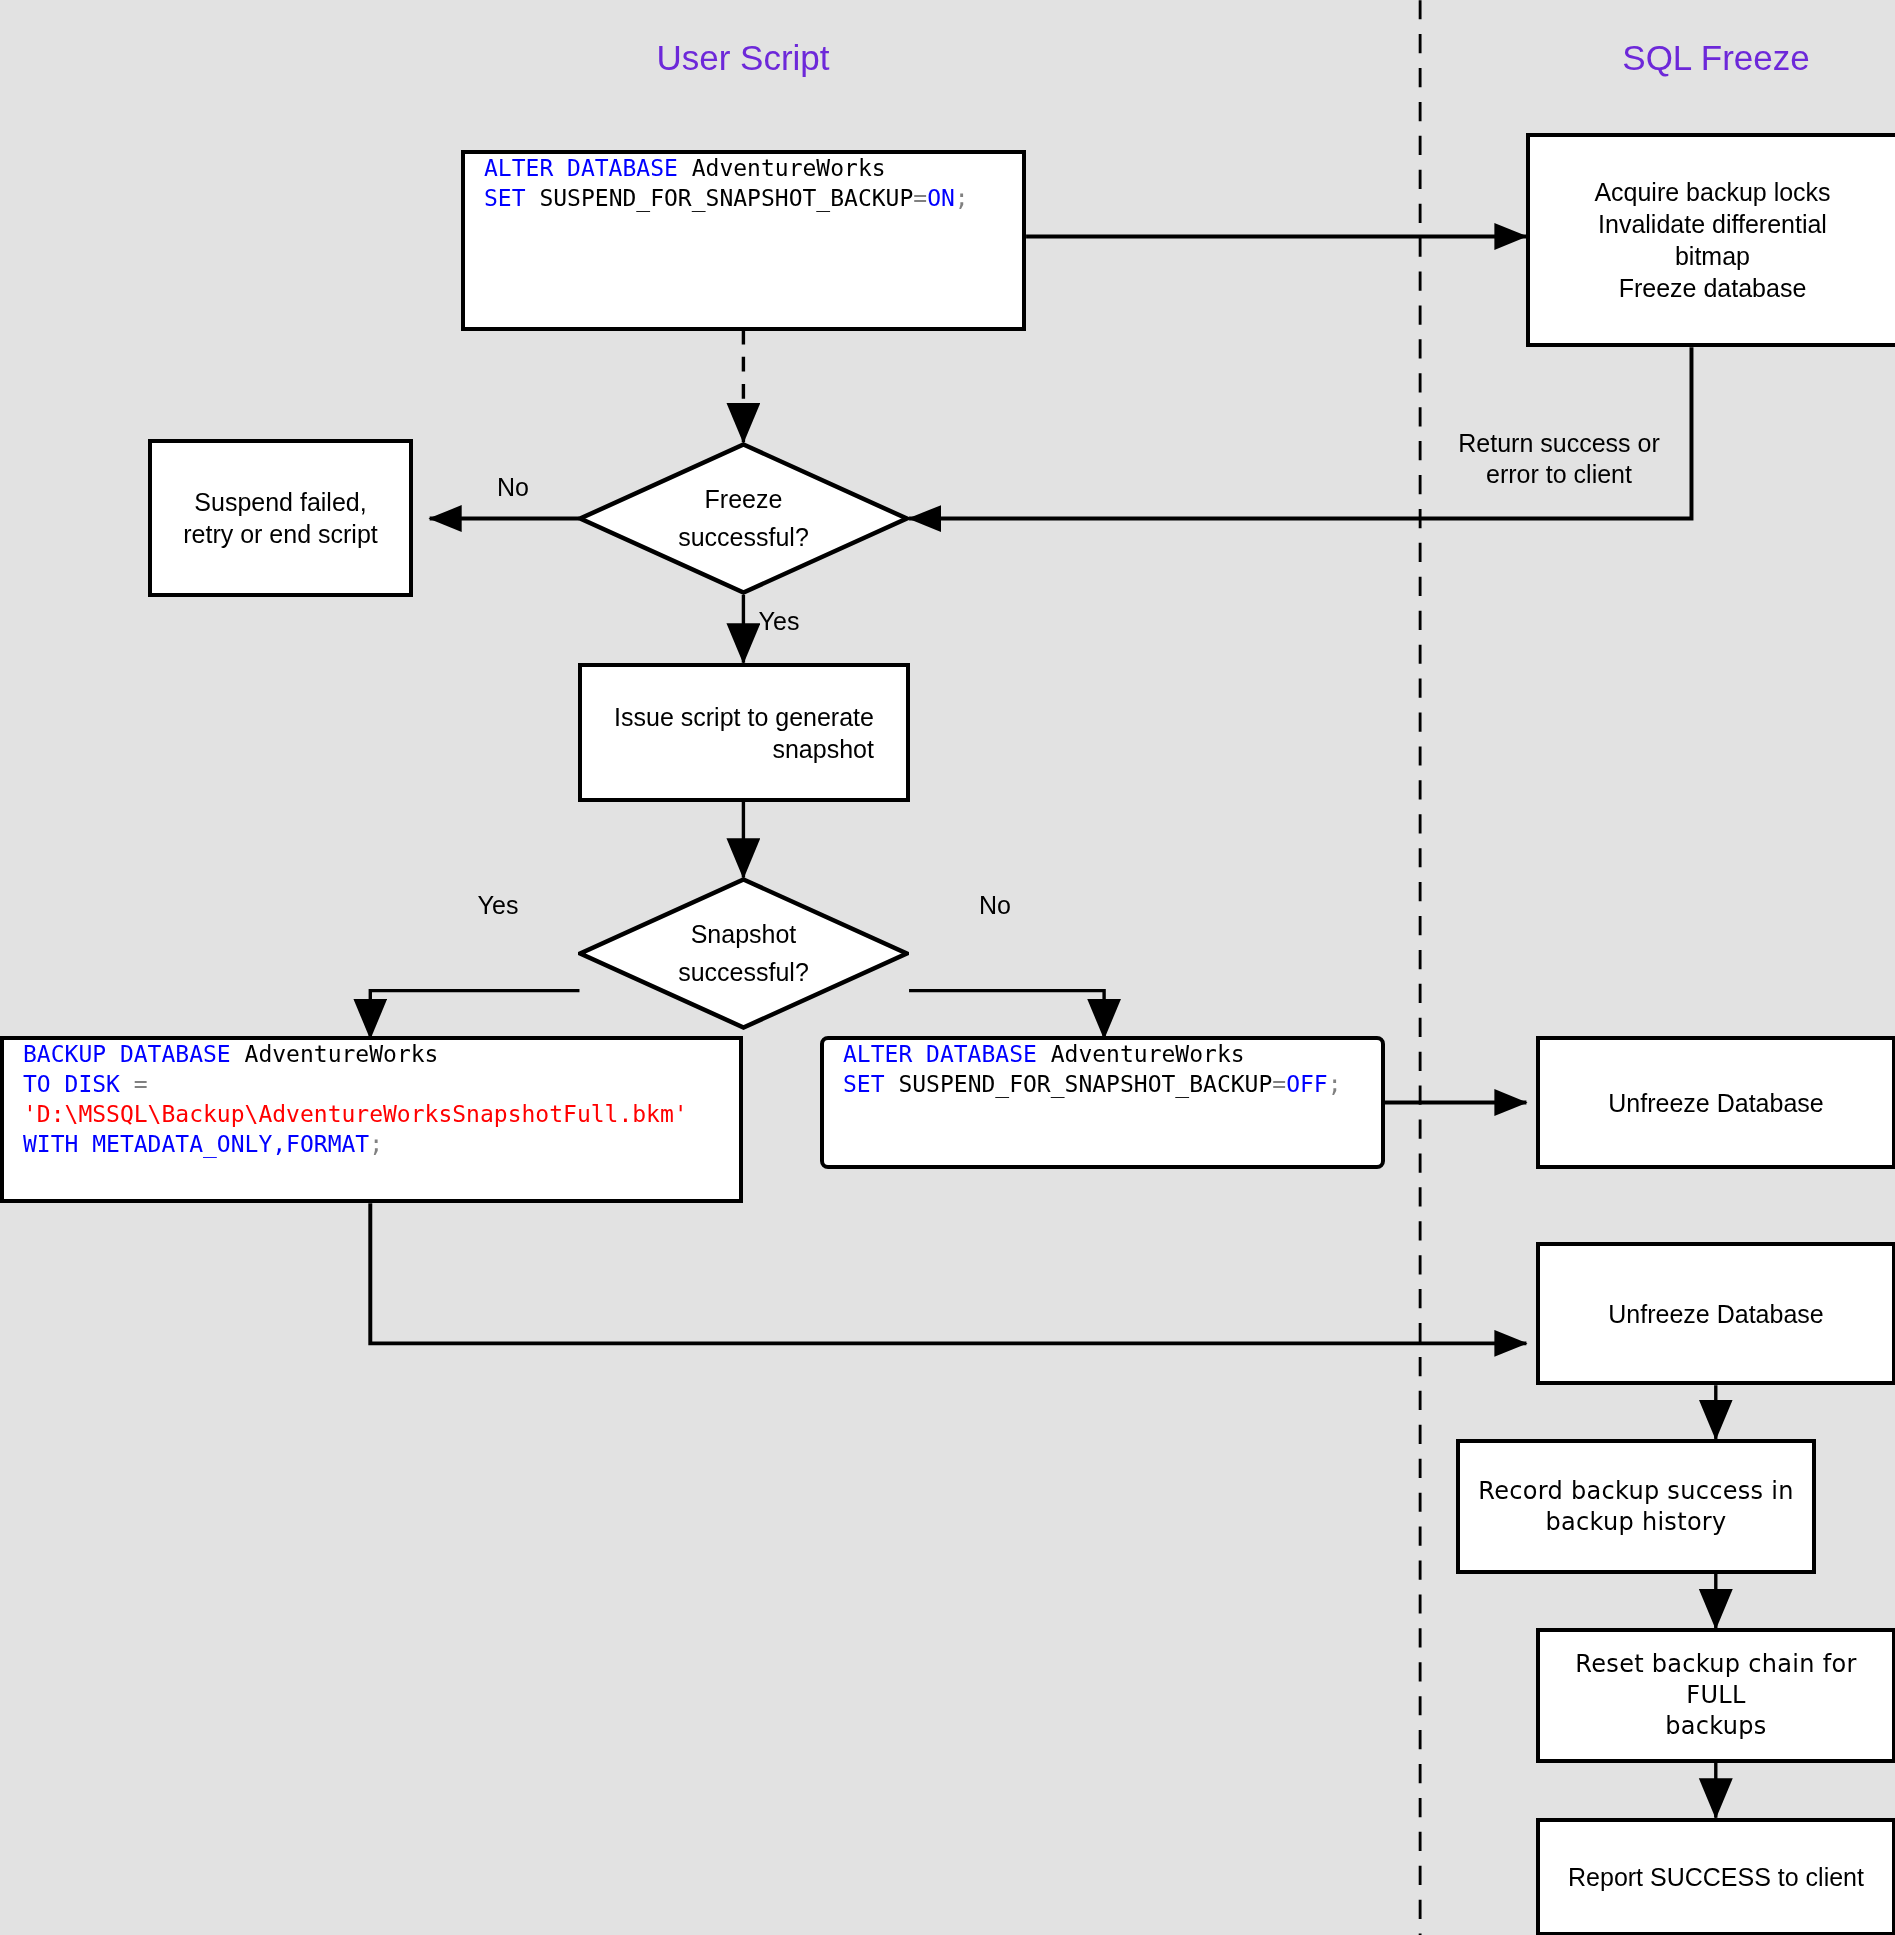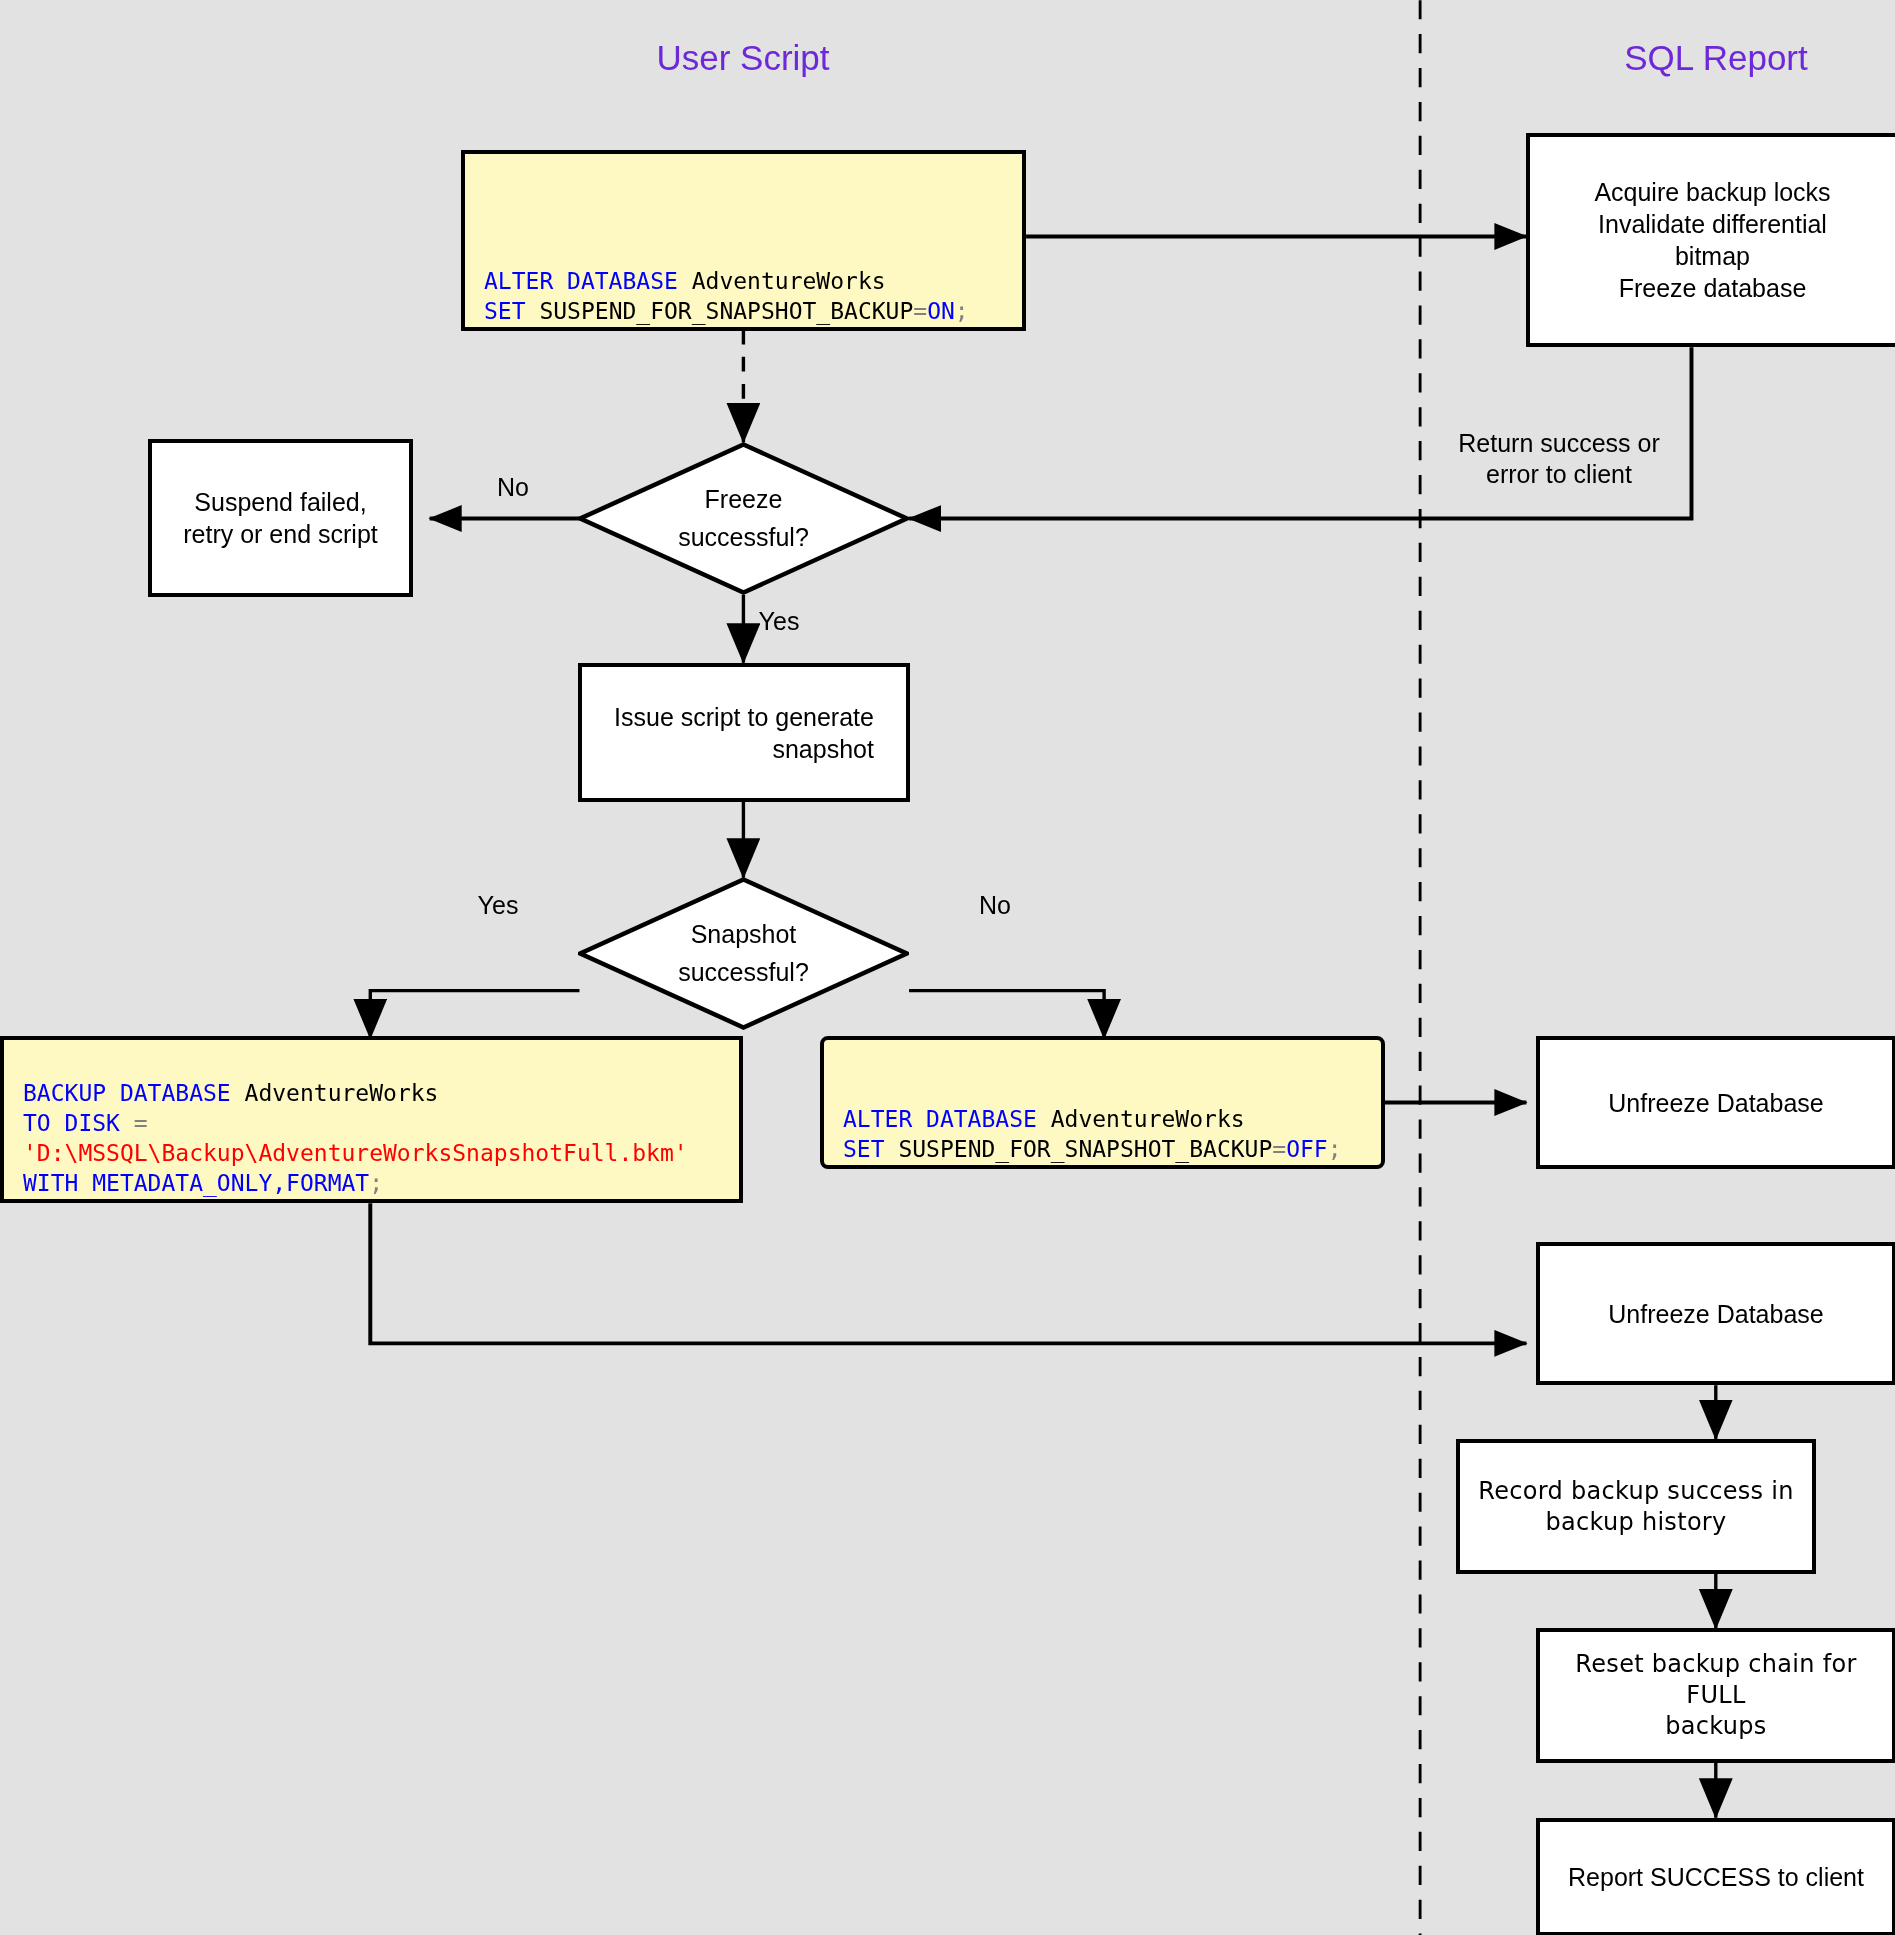--- a/index.html
+++ b/index.html
@@ -8,22 +8,22 @@
   #stage svg.layer{position:absolute;left:0;top:0;width:1895px;height:1936px;pointer-events:none;}
 
   .lane-title{position:absolute;font-family:"Liberation Sans",sans-serif;font-size:35px;color:#6d28d9;
               white-space:nowrap;transform:translateX(-50%);text-align:center;}
 
   .node{position:absolute;box-sizing:border-box;background:#ffffff;border:4px solid #000;
         display:flex;align-items:center;justify-content:center;text-align:center;}
   .node .txt{font-family:"Liberation Sans",sans-serif;font-size:25px;line-height:1.28;color:#000;padding:0 13.6px;}
   .node.serif .txt{font-family:"DejaVu Sans",sans-serif;font-size:24px;letter-spacing:0.3px;}
 
-  .codebox{position:absolute;box-sizing:border-box;background:#fef9c3;border:4px solid #000;
-           display:flex;align-items:flex-end;}
+  .codebox{position:absolute;box-sizing:border-box;background:#ffffff;border:4px solid #000;
+           display:flex;align-items:flex-start;}
   .codebox pre{margin:0;padding:0 0 0 19px;font-family:"DejaVu Sans Mono",monospace;
                font-size:23px;line-height:1.30;white-space:pre;color:#000;}
   .kw{color:#0000ff;} .op{color:#808080;} .str{color:#ff0000;margin-top:28px;} .id{color:#000000;}
 
   .diamond{position:absolute;}
   .diamond .dlabel{position:absolute;left:0;top:0;width:100%;height:100%;
       display:flex;align-items:center;justify-content:center;text-align:center;
       font-family:"Liberation Sans",sans-serif;font-size:25px;line-height:1.5;color:#000;}
 
   .edge-label{position:absolute;font-family:"Liberation Sans",sans-serif;font-size:25px;color:#000;
@@ -67,21 +67,21 @@
     <path d="M655,2128 L655,2376 L2700,2376" stroke="#000" stroke-width="7" fill="none" marker-end="url(#ahb)"></path>
 
     <path d="M3035,2450 L3035,2545" stroke="#000" stroke-width="6" fill="none" marker-end="url(#ah)"></path>
 
     <path d="M3035,2783 L3035,2880" stroke="#000" stroke-width="6" fill="none" marker-end="url(#ah)"></path>
 
     <path d="M3035,3118 L3035,3215" stroke="#000" stroke-width="6" fill="none" marker-end="url(#ah)"></path>
   </svg>
 
   <div class="lane-title" style="left:743px;top:38px;">User Script</div>
-  <div class="lane-title" style="left:1716px;top:38px;">SQL Report</div>
+  <div class="lane-title" style="left:1716px;top:38px;">SQL Freeze</div>
 
   <div class="codebox" style="left:461px;top:150px;width:565px;height:181px;">
     <pre><span class="kw">ALTER DATABASE </span><span class="id">AdventureWorks</span>
 <span class="kw">SET </span><span class="id">SUSPEND_FOR_SNAPSHOT_BACKUP</span><span class="op">=</span><span class="kw">ON</span><span class="op">;</span></pre>
   </div>
 
   <div class="codebox" style="left:820px;top:1036px;width:565px;height:133px;border-radius:8px;">
     <pre><span class="kw">ALTER DATABASE </span><span class="id">AdventureWorks</span>
 <span class="kw">SET </span><span class="id">SUSPEND_FOR_SNAPSHOT_BACKUP</span><span class="op">=</span><span class="kw">OFF</span><span class="op">;</span></pre>
   </div>

